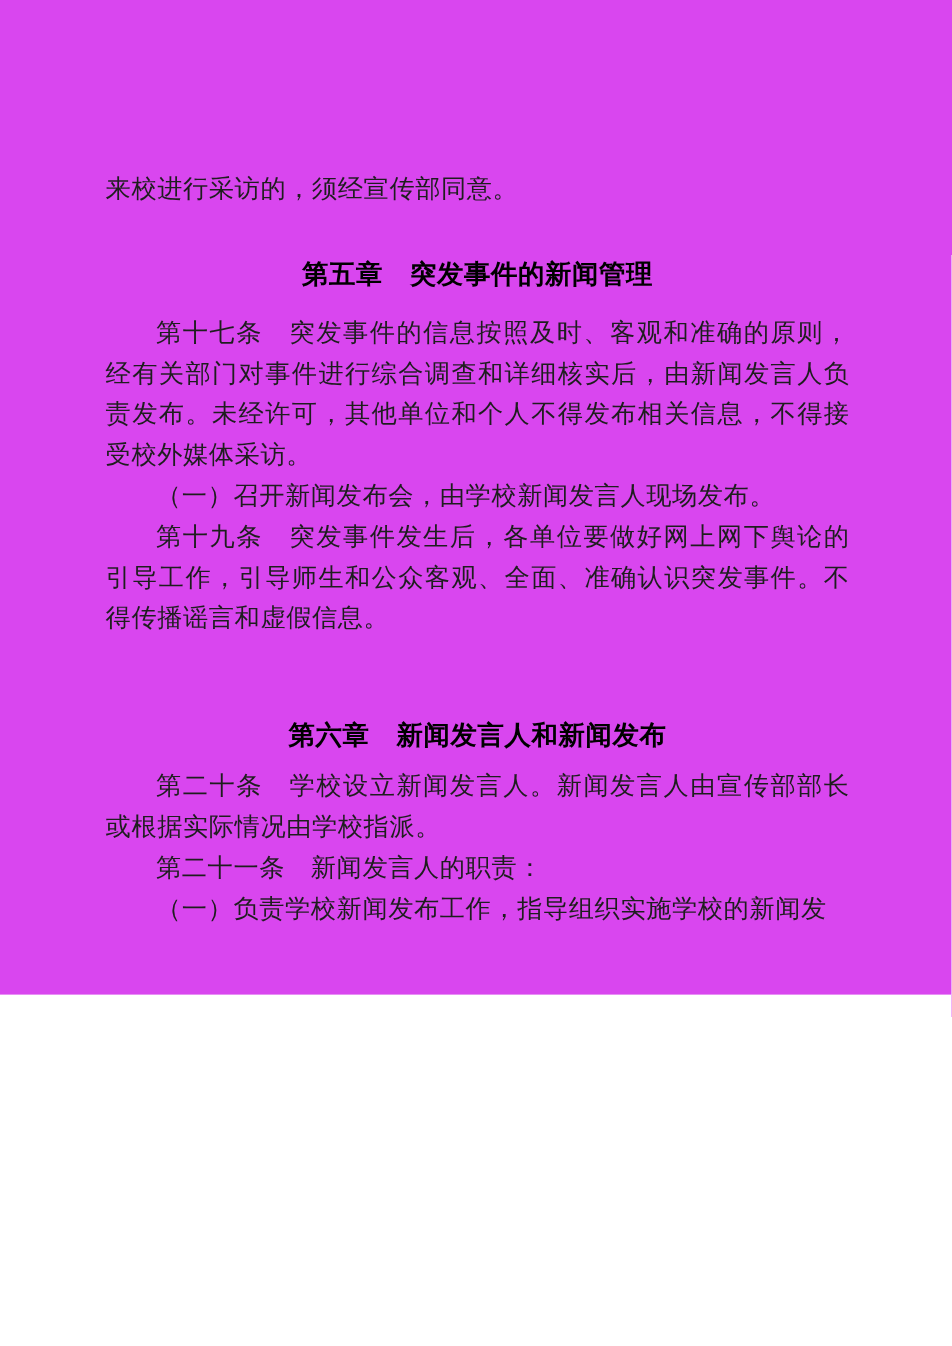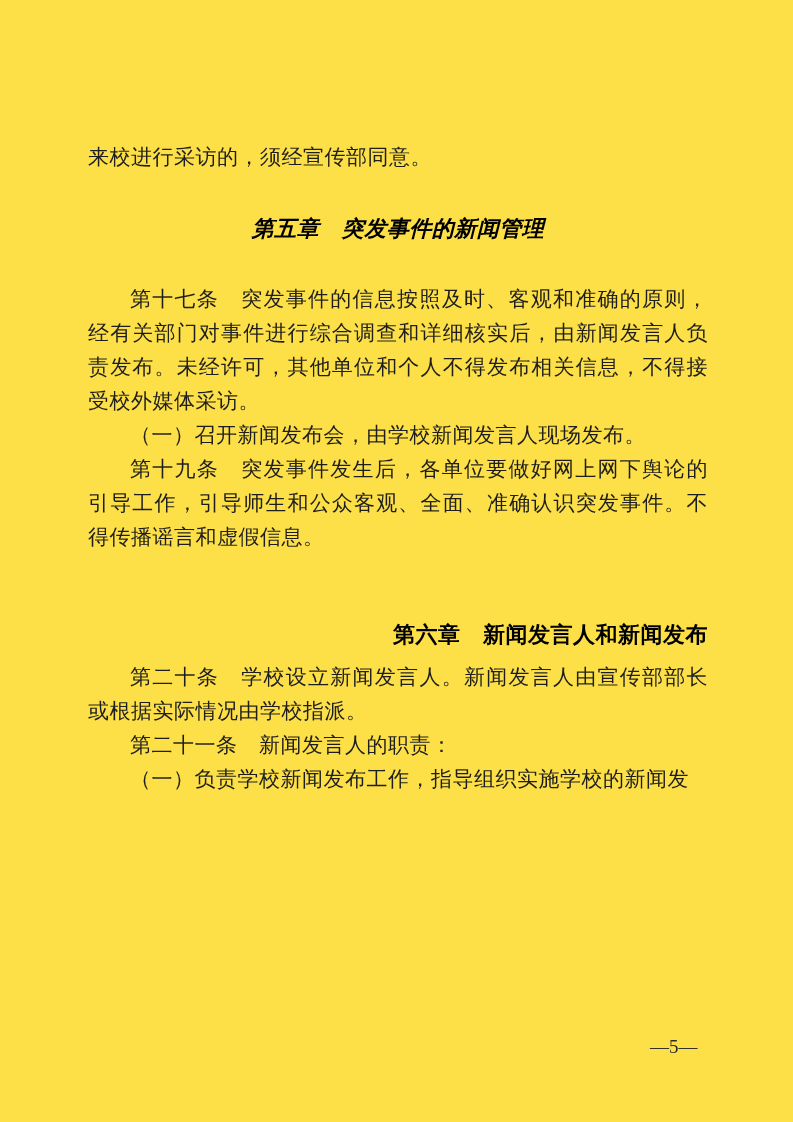--- a/index.html
+++ b/index.html
@@ -3,22 +3,22 @@
 <meta charset="utf-8">
 <style>
   html, body {
     margin: 0;
     padding: 0;
     background: #ffffff;
   }
   .page {
     position: relative;
     width: 793px;
-    height: 1122px;
-    background: #fde047;
+    height: 829px;
+    background: #d946ef;
     overflow: hidden;
     font-family: "Liberation Serif", "DejaVu Serif", serif;
     color: #1e1e1e;
   }
   .text-block {
     position: absolute;
     left: 88px;
     top: 140px;
     width: 620px;
   }
@@ -39,27 +39,25 @@
     font-size: 22px;
     line-height: 34px;
     font-weight: bold;
     text-align: center;
     color: #000000;
     text-indent: 0;
     letter-spacing: 0.5px;
   }
   .chapter-heading.ch5 {
     margin-top: 38px;
-    margin-bottom: 36px;
-    font-style: italic;
+    margin-bottom: 14px;
   }
   .chapter-heading.ch6 {
     margin-top: 64px;
     margin-bottom: 8px;
-    text-align: right;
   }
   .page-number {
     position: absolute;
     top: 1034px;
     left: 650px;
     font-size: 19px;
     line-height: 26px;
     color: #2a2a2a;
     letter-spacing: 0px;
   }

